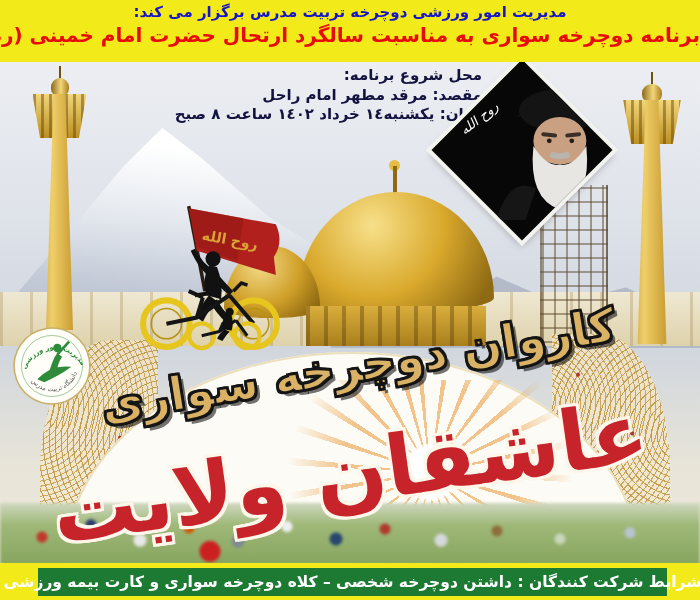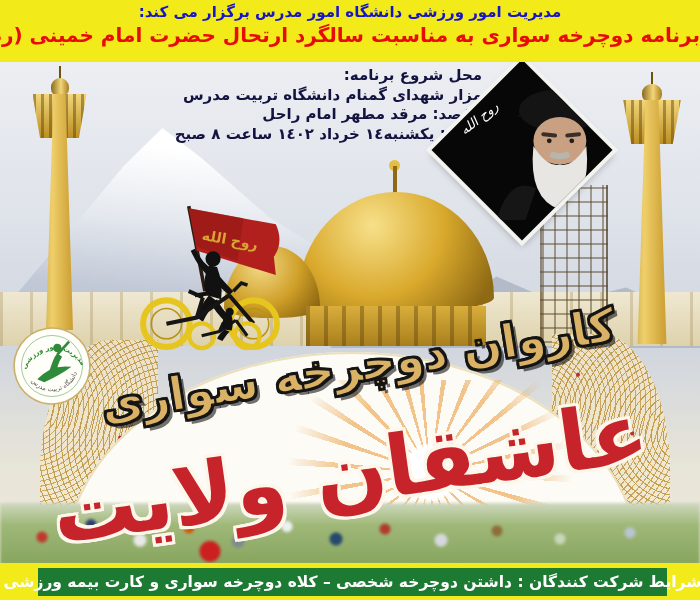--- a/index.html
+++ b/index.html
@@ -146,21 +146,20 @@
 
   <div class="abs dome-ball"></div>
   <div class="abs dome-finial"></div>
   <div class="abs dome-main"></div>
   <div class="abs dome-small"></div>
   <div class="abs drum"></div>
   <div class="abs scaffold"></div>
 
   <div class="abs info">
     <div>محل شروع برنامه:</div>
-    <div>مزار شهدای گمنام دانشگاه تربیت مدرس</div>
     <div>مقصد: مرقد مطهر امام راحل</div>
     <div>زمان: یکشنبه١٤ خرداد ١٤٠٢ ساعت ٨ صبح</div>
   </div>
 
   <div class="abs diamond">
     <div class="diamond-inner">
       <svg viewBox="0 0 90 110" style="position:absolute;right:-4px;top:6px;width:92px;height:112px;">
         <path d="M20,32 Q50,-4 84,32 Q52,14 20,32 Z" fill="#1c1c1c"></path>
         <ellipse cx="52" cy="27" rx="31" ry="16" fill="#141414"></ellipse>
         <ellipse cx="52" cy="50" rx="20" ry="18" fill="#c9a182"></ellipse>
@@ -229,21 +228,21 @@
     <text font-size="6.5" fill="#2e8b3a" font-weight="bold">
       <textPath href="#arcT" startOffset="10%">مدیریت امور ورزشی</textPath>
     </text>
     <text font-size="6" fill="#555">
       <textPath href="#arcB" startOffset="8%">دانشگاه تربیت مدرس</textPath>
     </text>
   </svg>
 
 
   <div class="abs banner">
-    <div class="organizer">مدیریت امور ورزشی دانشگاه امور مدرس برگزار می کند:</div>
+    <div class="organizer">مدیریت امور ورزشی دوچرخه تربیت مدرس برگزار می کند:</div>
     <div class="title">برنامه دوچرخه سواری به مناسبت سالگرد ارتحال حضرت امام خمینی (ره)</div>
   </div>
 
   <div class="abs footer-bar">
     <div class="footer-green">
       <span>شرایط شرکت کنندگان : داشتن دوچرخه شخصی – کلاه دوچرخه سواری و کارت بیمه ورزشی</span>
     </div>
   </div>
 
 </div>

